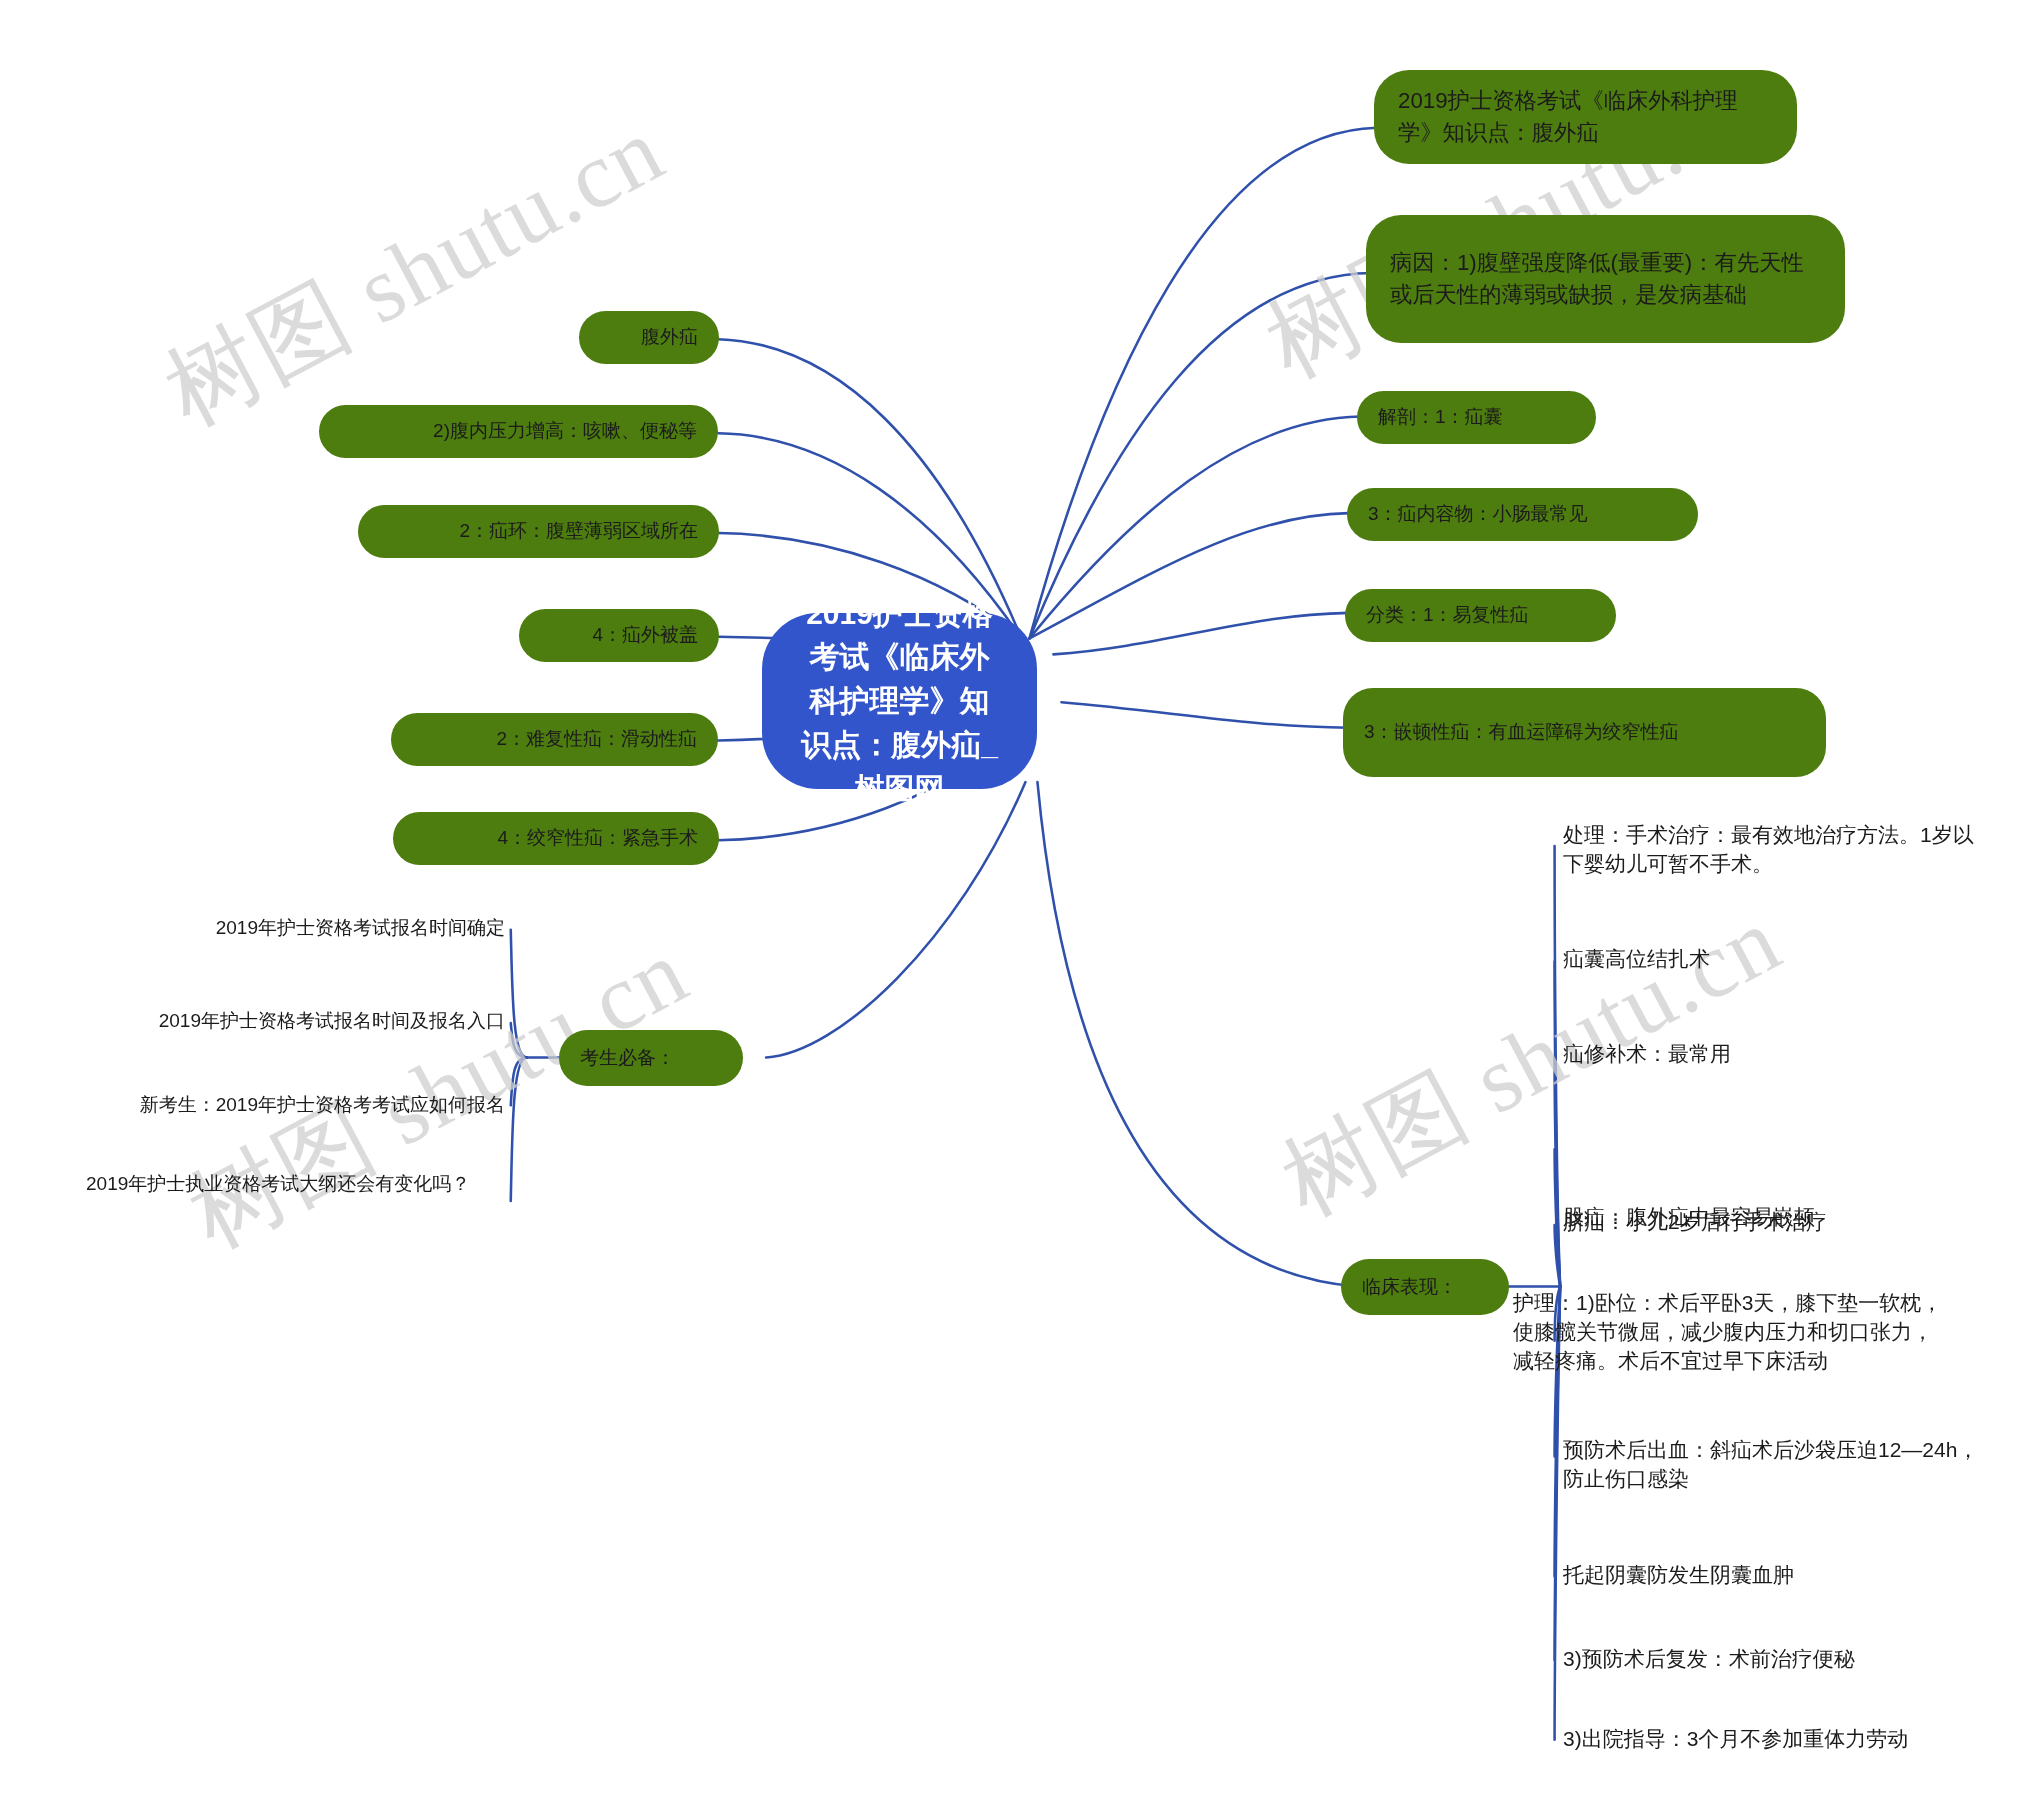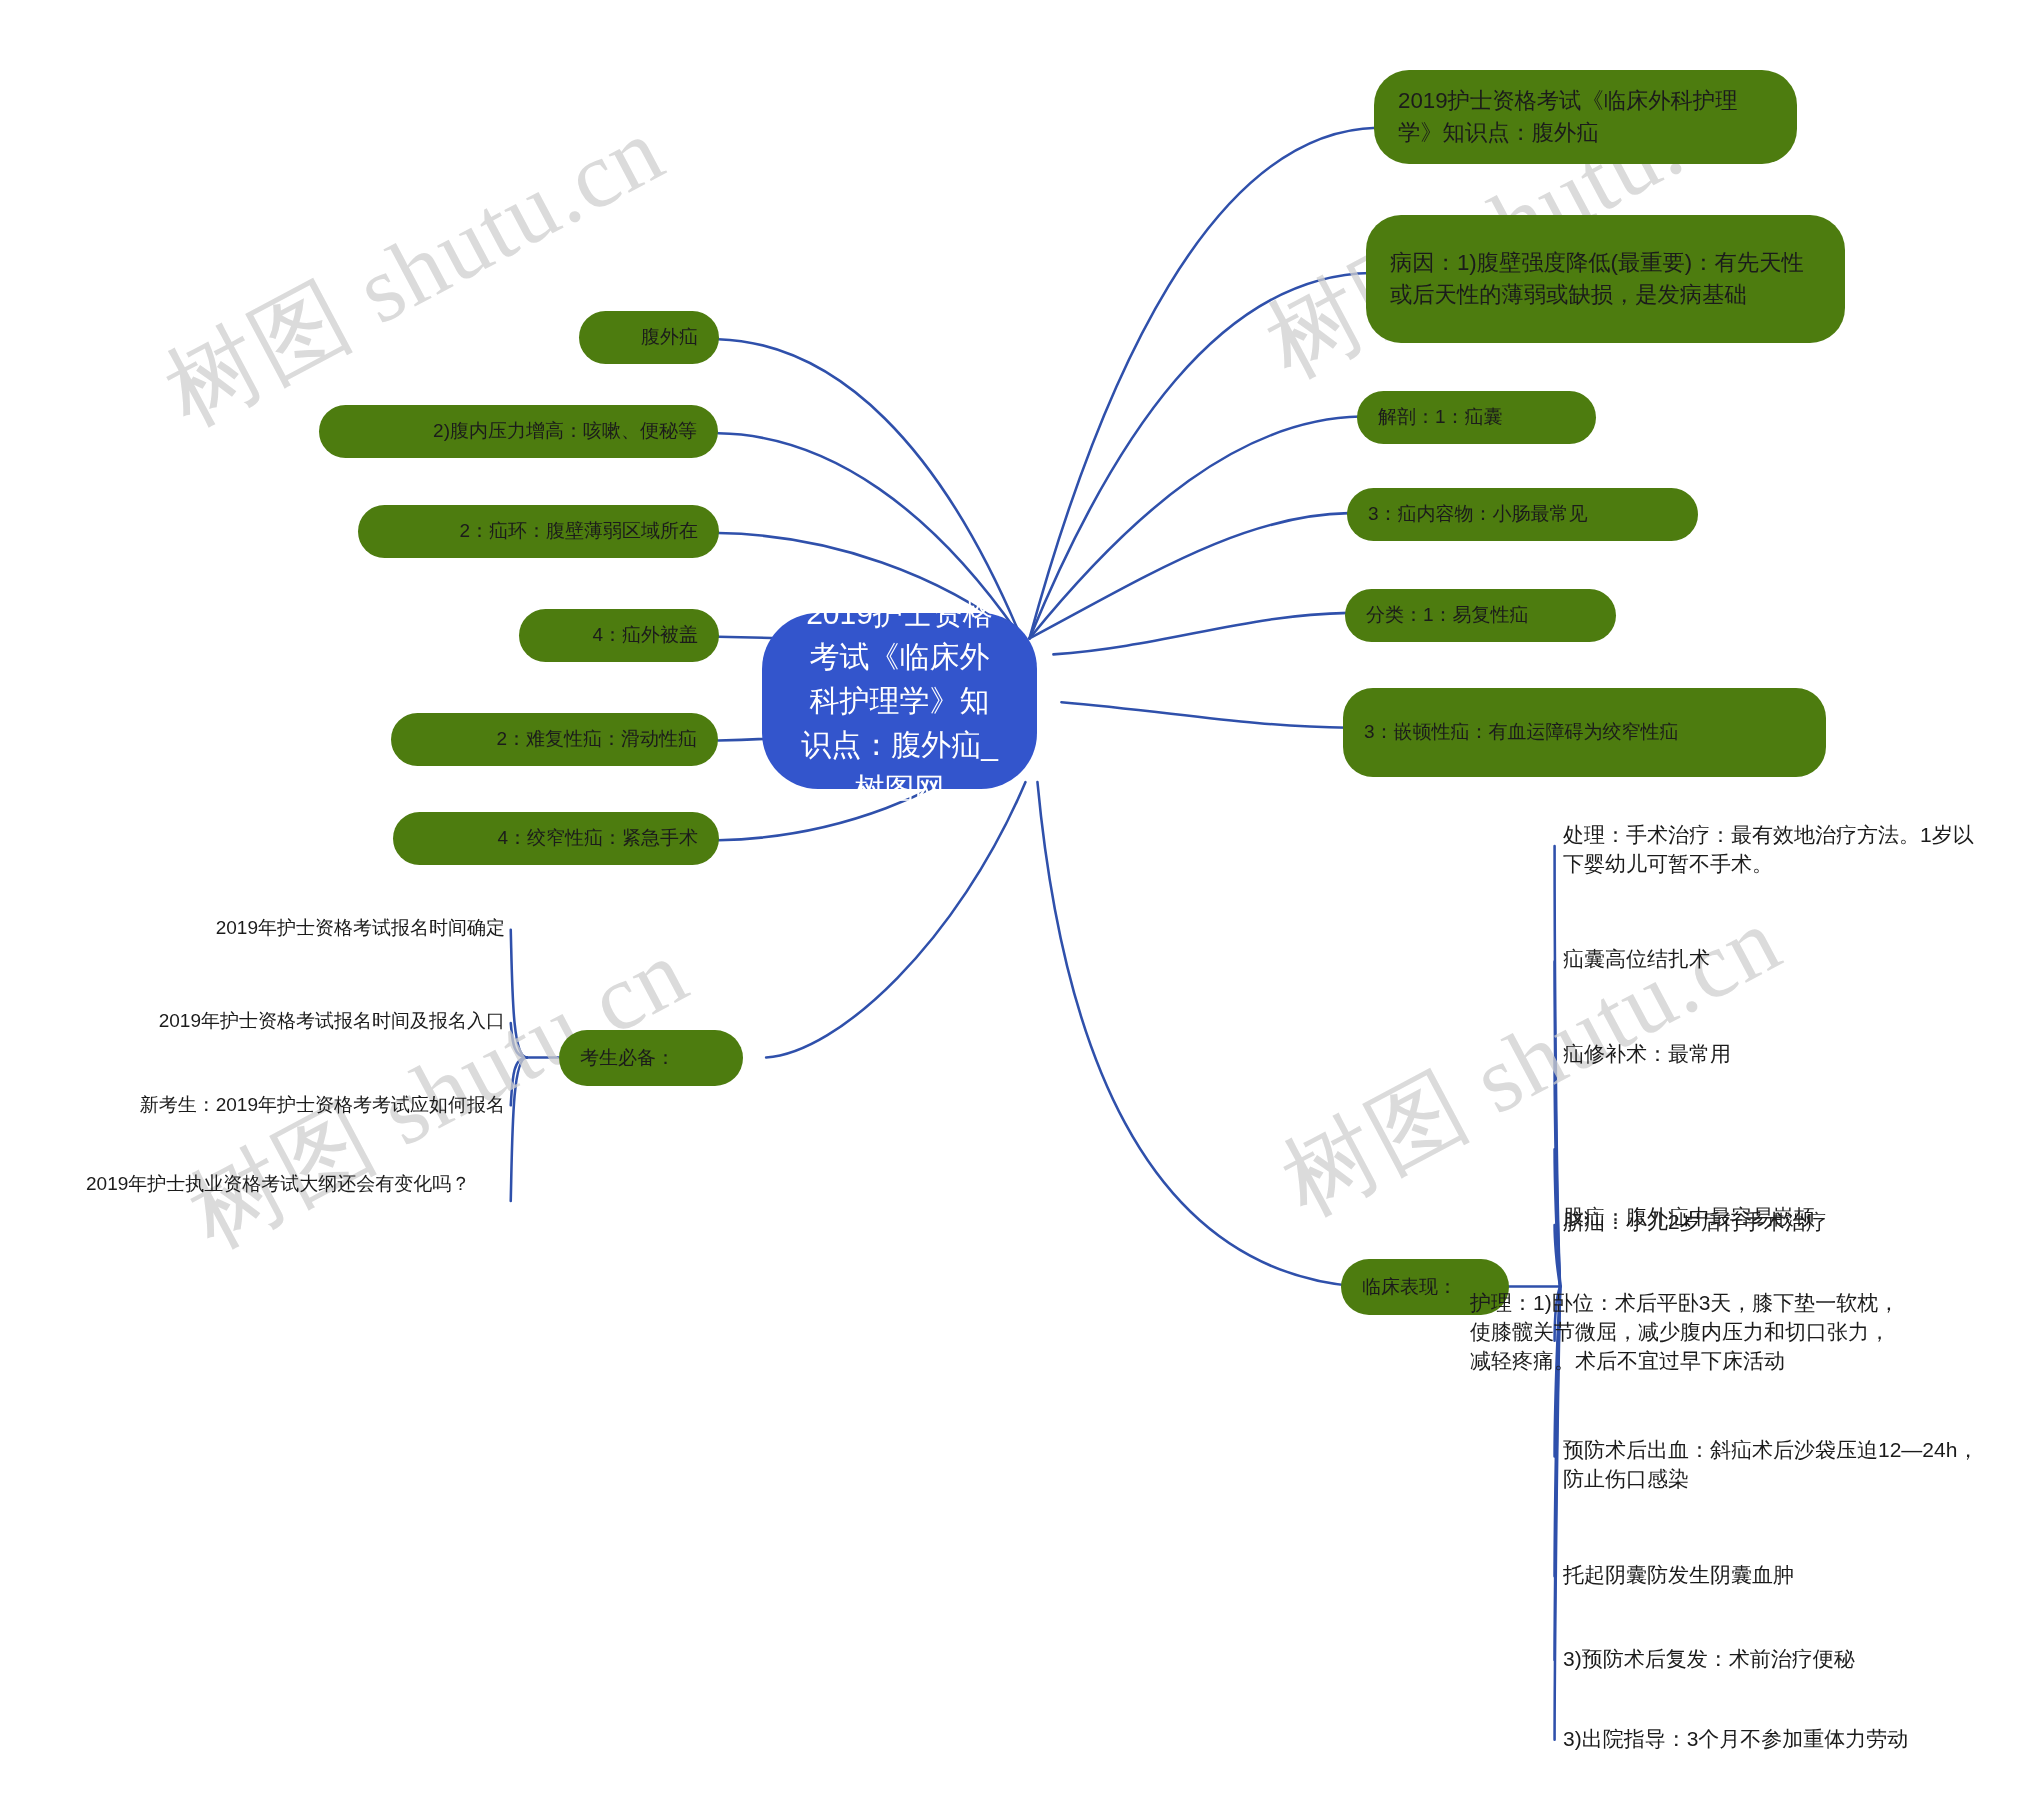--- a/index.html
+++ b/index.html
@@ -138,21 +138,21 @@
     <path d="M1955,1612 C1950,1540 1948,1380 1948,1325"></path>
     <path d="M1955,1612 C1950,1560 1948,1470 1948,1440"></path>
     <path d="M1955,1612 C1950,1585 1948,1550 1948,1535"></path>
     <path d="M1955,1612 C1950,1625 1948,1655 1948,1680"></path>
     <path d="M1955,1612 C1950,1690 1948,1790 1948,1825"></path>
     <path d="M1955,1612 C1950,1740 1948,1930 1948,1975"></path>
     <path d="M1955,1612 C1950,1790 1948,2030 1948,2080"></path>
     <path d="M1955,1612 C1950,1840 1948,2130 1948,2180"></path>
   </svg>
 
-  <div class="node root" style="left:762px; top:613px; width:275px; height:176px;">2019护士资格考试《临床外科护理学》知识点：腹外疝_树图网</div>
+  <div class="node root" style="left:762px; top:613px; width:275px; height:176px;font-weight:bold;">2019护士资格考试《临床外科护理学》知识点：腹外疝_树图网</div>
 
   <div class="node pill align-left" style="left:1374px; top:70px; width:423px; min-height:94px;">2019护士资格考试《临床外科护理学》知识点：腹外疝</div>
 
   <div class="node pill align-left" style="left:1366px; top:215px; width:479px; min-height:128px;">病因：1)腹壁强度降低(最重要)：有先天性或后天性的薄弱或缺损，是发病基础</div>
 
   <div class="node pill small align-left" style="left:1357px; top:391px; width:239px; min-height:53px;">解剖：1：疝囊</div>
 
   <div class="node pill small align-left" style="left:1347px; top:488px; width:351px; min-height:53px;">3：疝内容物：小肠最常见</div>
 
   <div class="node pill small align-left" style="left:1345px; top:589px; width:271px; min-height:53px;">分类：1：易复性疝</div>
@@ -186,21 +186,21 @@
   <div class="node plain align-left" style="left:1563px; top:818px; width:431px; min-height:64px; align-items:flex-start;">处理：手术治疗：最有效地治疗方法。1岁以下婴幼儿可暂不手术。</div>
 
   <div class="node plain align-left" style="left:1563px; top:942px; width:335px; min-height:35px; align-items:flex-start;">疝囊高位结扎术</div>
 
   <div class="node plain align-left" style="left:1563px; top:1037px; width:335px; min-height:35px; align-items:flex-start;">疝修补术：最常用</div>
 
   <div class="node plain align-left" style="left:1563px; top:1160px; width:367px; min-height:35px; align-items:flex-start;margin-top:40px;">股疝：腹外疝中最容易嵌顿</div>
 
   <div class="node plain align-left" style="left:1563px; top:1205px; width:367px; min-height:35px; align-items:flex-start;">脐疝：小儿2岁后行手术治疗</div>
 
-  <div class="node plain align-left" style="left:1470px; top:1286px; width:435px; min-height:112px; align-items:flex-start;">护理：1)卧位：术后平卧3天，膝下垫一软枕，使膝髋关节微屈，减少腹内压力和切口张力，减轻疼痛。术后不宜过早下床活动</div>
+  <div class="node plain align-left" style="left:1513px; top:1286px; width:435px; min-height:112px; align-items:flex-start;">护理：1)卧位：术后平卧3天，膝下垫一软枕，使膝髋关节微屈，减少腹内压力和切口张力，减轻疼痛。术后不宜过早下床活动</div>
 
   <div class="node plain align-left" style="left:1563px; top:1433px; width:431px; min-height:64px; align-items:flex-start;">预防术后出血：斜疝术后沙袋压迫12—24h，防止伤口感染</div>
 
   <div class="node plain align-left" style="left:1563px; top:1558px; width:367px; min-height:35px; align-items:flex-start;">托起阴囊防发生阴囊血肿</div>
 
   <div class="node plain align-left" style="left:1563px; top:1642px; width:367px; min-height:35px; align-items:flex-start;">3)预防术后复发：术前治疗便秘</div>
 
   <div class="node plain align-left" style="left:1563px; top:1722px; width:399px; min-height:35px; align-items:flex-start;">3)出院指导：3个月不参加重体力劳动</div>
 
 </div>

